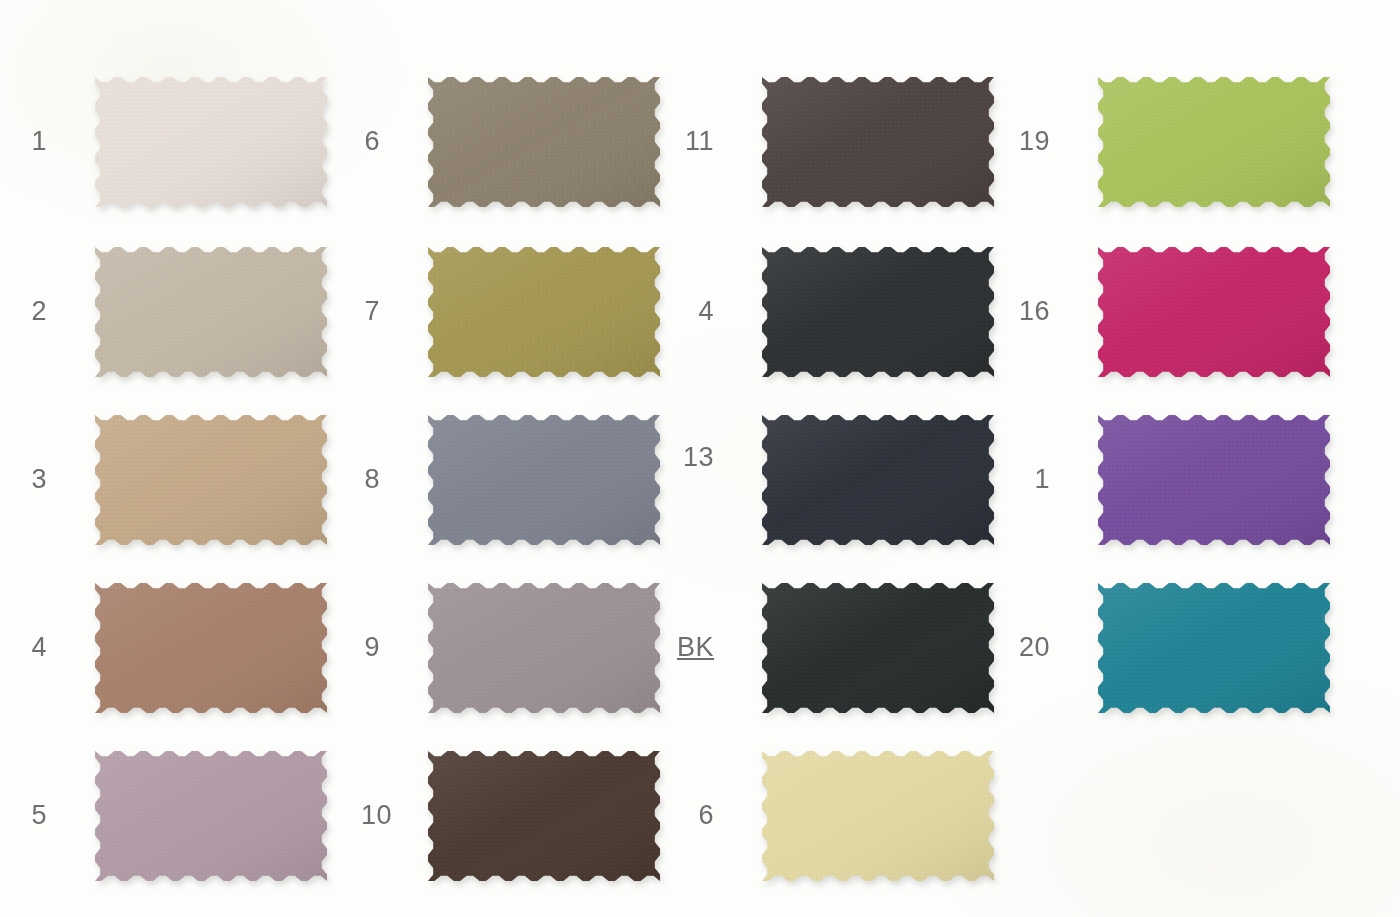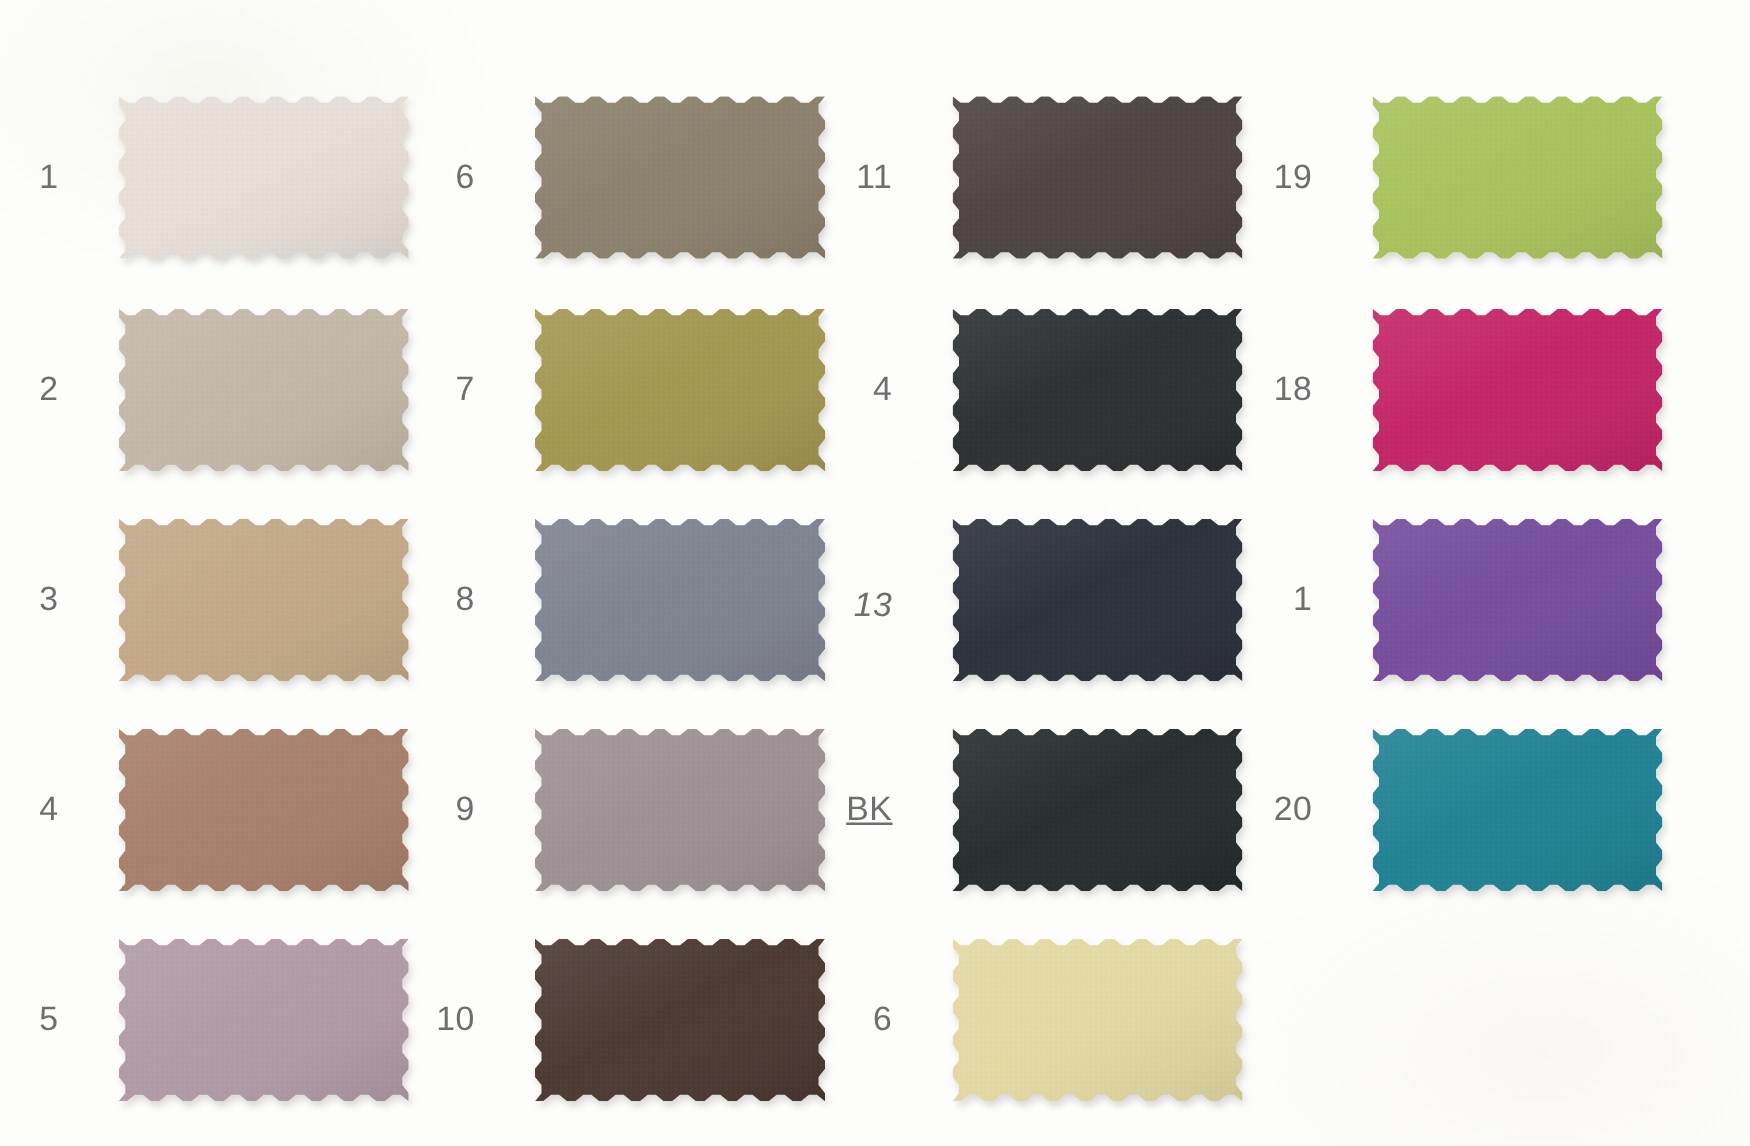--- a/index.html
+++ b/index.html
@@ -299,21 +299,21 @@
             </linearGradient>
           </defs>
           <g clip-path="url(#clip-sw8)">
             <rect width="232" height="130" fill="url(#weave-sw8)"></rect>
             <rect width="232" height="130" fill="url(#sh-sw8)" class="weave"></rect>
           </g>
         </svg>
       </div>
     </div>
     <div class="swatch-cell" style="left: 0px; top: 0px;">
-      <div class="swatch-label" style="left: 320px; top: 802px; width: 60px; color: rgb(110, 110, 110);">10</div>
+      <div class="swatch-label" style="left: 332px; top: 802px; width: 60px; color: rgb(110, 110, 110);">10</div>
       <div class="chip" style="left: 428px; top: 751px; width: 232px; height: 130px;">
         <svg width="232" height="130" viewBox="0 0 232 130">
           <defs>
             <clipPath id="clip-sw9">
               <path d="M0.00,0.00L6.44,5.20L12.89,5.20L19.33,0.00L25.78,0.00L32.22,5.20L38.67,5.20L45.11,0.00L51.56,0.00L58.00,5.20L64.44,5.20L70.89,0.00L77.33,0.00L83.78,5.20L90.22,5.20L96.67,0.00L103.11,0.00L109.56,5.20L116.00,5.20L122.44,0.00L128.89,0.00L135.33,5.20L141.78,5.20L148.22,0.00L154.67,0.00L161.11,5.20L167.56,5.20L174.00,0.00L180.44,0.00L186.89,5.20L193.33,5.20L199.78,0.00L206.22,0.00L212.67,5.20L219.11,5.20L225.56,0.00L232.00,0.00L226.80,6.50L226.80,13.00L232.00,19.50L232.00,26.00L226.80,32.50L226.80,39.00L232.00,45.50L232.00,52.00L226.80,58.50L226.80,65.00L232.00,71.50L232.00,78.00L226.80,84.50L226.80,91.00L232.00,97.50L232.00,104.00L226.80,110.50L226.80,117.00L232.00,123.50L232.00,130.00L225.56,124.80L219.11,124.80L212.67,130.00L206.22,130.00L199.78,124.80L193.33,124.80L186.89,130.00L180.44,130.00L174.00,124.80L167.56,124.80L161.11,130.00L154.67,130.00L148.22,124.80L141.78,124.80L135.33,130.00L128.89,130.00L122.44,124.80L116.00,124.80L109.56,130.00L103.11,130.00L96.67,124.80L90.22,124.80L83.78,130.00L77.33,130.00L70.89,124.80L64.44,124.80L58.00,130.00L51.56,130.00L45.11,124.80L38.67,124.80L32.22,130.00L25.78,130.00L19.33,124.80L12.89,124.80L6.44,130.00L0.00,130.00L5.20,123.50L5.20,117.00L0.00,110.50L0.00,104.00L5.20,97.50L5.20,91.00L0.00,84.50L0.00,78.00L5.20,71.50L5.20,65.00L0.00,58.50L0.00,52.00L5.20,45.50L5.20,39.00L0.00,32.50L0.00,26.00L5.20,19.50L5.20,13.00L0.00,6.50Z"></path>
             </clipPath>
             <pattern id="weave-sw9" width="4" height="4" patternUnits="userSpaceOnUse">
               <rect width="4" height="4" fill="#4a3830"></rect>
               <path d="M0,0 L4,4" stroke="#301e16" stroke-width="1.1" opacity="0.13"></path>
               <path d="M0,4 L4,0" stroke="#301e16" stroke-width="1.1" opacity="0.07"></path>
@@ -380,21 +380,21 @@
             </linearGradient>
           </defs>
           <g clip-path="url(#clip-sw11)">
             <rect width="232" height="130" fill="url(#weave-sw11)"></rect>
             <rect width="232" height="130" fill="url(#sh-sw11)" class="weave"></rect>
           </g>
         </svg>
       </div>
     </div>
     <div class="swatch-cell" style="left: 0px; top: 0px;">
-      <div class="swatch-label" style="left: 654px; top: 471px; width: 60px; color: rgb(110, 110, 110); font-style: italic;">13</div>
+      <div class="swatch-label" style="left: 654px; top: 444px; width: 60px; color: rgb(110, 110, 110);">13</div>
       <div class="chip" style="left: 762px; top: 415px; width: 232px; height: 130px;">
         <svg width="232" height="130" viewBox="0 0 232 130">
           <defs>
             <clipPath id="clip-sw12">
               <path d="M0.00,0.00L6.44,5.20L12.89,5.20L19.33,0.00L25.78,0.00L32.22,5.20L38.67,5.20L45.11,0.00L51.56,0.00L58.00,5.20L64.44,5.20L70.89,0.00L77.33,0.00L83.78,5.20L90.22,5.20L96.67,0.00L103.11,0.00L109.56,5.20L116.00,5.20L122.44,0.00L128.89,0.00L135.33,5.20L141.78,5.20L148.22,0.00L154.67,0.00L161.11,5.20L167.56,5.20L174.00,0.00L180.44,0.00L186.89,5.20L193.33,5.20L199.78,0.00L206.22,0.00L212.67,5.20L219.11,5.20L225.56,0.00L232.00,0.00L226.80,6.50L226.80,13.00L232.00,19.50L232.00,26.00L226.80,32.50L226.80,39.00L232.00,45.50L232.00,52.00L226.80,58.50L226.80,65.00L232.00,71.50L232.00,78.00L226.80,84.50L226.80,91.00L232.00,97.50L232.00,104.00L226.80,110.50L226.80,117.00L232.00,123.50L232.00,130.00L225.56,124.80L219.11,124.80L212.67,130.00L206.22,130.00L199.78,124.80L193.33,124.80L186.89,130.00L180.44,130.00L174.00,124.80L167.56,124.80L161.11,130.00L154.67,130.00L148.22,124.80L141.78,124.80L135.33,130.00L128.89,130.00L122.44,124.80L116.00,124.80L109.56,130.00L103.11,130.00L96.67,124.80L90.22,124.80L83.78,130.00L77.33,130.00L70.89,124.80L64.44,124.80L58.00,130.00L51.56,130.00L45.11,124.80L38.67,124.80L32.22,130.00L25.78,130.00L19.33,124.80L12.89,124.80L6.44,130.00L0.00,130.00L5.20,123.50L5.20,117.00L0.00,110.50L0.00,104.00L5.20,97.50L5.20,91.00L0.00,84.50L0.00,78.00L5.20,71.50L5.20,65.00L0.00,58.50L0.00,52.00L5.20,45.50L5.20,39.00L0.00,32.50L0.00,26.00L5.20,19.50L5.20,13.00L0.00,6.50Z"></path>
             </clipPath>
             <pattern id="weave-sw12" width="4" height="4" patternUnits="userSpaceOnUse">
               <rect width="4" height="4" fill="#2b2f38"></rect>
               <path d="M0,0 L4,4" stroke="#11151e" stroke-width="1.1" opacity="0.13"></path>
               <path d="M0,4 L4,0" stroke="#11151e" stroke-width="1.1" opacity="0.07"></path>
@@ -488,21 +488,21 @@
             </linearGradient>
           </defs>
           <g clip-path="url(#clip-sw15)">
             <rect width="232" height="130" fill="url(#weave-sw15)"></rect>
             <rect width="232" height="130" fill="url(#sh-sw15)" class="weave"></rect>
           </g>
         </svg>
       </div>
     </div>
     <div class="swatch-cell" style="left: 0px; top: 0px;">
-      <div class="swatch-label" style="left: 990px; top: 298px; width: 60px; color: rgb(110, 110, 110);">18</div>
+      <div class="swatch-label" style="left: 990px; top: 298px; width: 60px; color: rgb(110, 110, 110);">16</div>
       <div class="chip" style="left: 1098px; top: 247px; width: 232px; height: 130px;">
         <svg width="232" height="130" viewBox="0 0 232 130">
           <defs>
             <clipPath id="clip-sw16">
               <path d="M0.00,0.00L6.44,5.20L12.89,5.20L19.33,0.00L25.78,0.00L32.22,5.20L38.67,5.20L45.11,0.00L51.56,0.00L58.00,5.20L64.44,5.20L70.89,0.00L77.33,0.00L83.78,5.20L90.22,5.20L96.67,0.00L103.11,0.00L109.56,5.20L116.00,5.20L122.44,0.00L128.89,0.00L135.33,5.20L141.78,5.20L148.22,0.00L154.67,0.00L161.11,5.20L167.56,5.20L174.00,0.00L180.44,0.00L186.89,5.20L193.33,5.20L199.78,0.00L206.22,0.00L212.67,5.20L219.11,5.20L225.56,0.00L232.00,0.00L226.80,6.50L226.80,13.00L232.00,19.50L232.00,26.00L226.80,32.50L226.80,39.00L232.00,45.50L232.00,52.00L226.80,58.50L226.80,65.00L232.00,71.50L232.00,78.00L226.80,84.50L226.80,91.00L232.00,97.50L232.00,104.00L226.80,110.50L226.80,117.00L232.00,123.50L232.00,130.00L225.56,124.80L219.11,124.80L212.67,130.00L206.22,130.00L199.78,124.80L193.33,124.80L186.89,130.00L180.44,130.00L174.00,124.80L167.56,124.80L161.11,130.00L154.67,130.00L148.22,124.80L141.78,124.80L135.33,130.00L128.89,130.00L122.44,124.80L116.00,124.80L109.56,130.00L103.11,130.00L96.67,124.80L90.22,124.80L83.78,130.00L77.33,130.00L70.89,124.80L64.44,124.80L58.00,130.00L51.56,130.00L45.11,124.80L38.67,124.80L32.22,130.00L25.78,130.00L19.33,124.80L12.89,124.80L6.44,130.00L0.00,130.00L5.20,123.50L5.20,117.00L0.00,110.50L0.00,104.00L5.20,97.50L5.20,91.00L0.00,84.50L0.00,78.00L5.20,71.50L5.20,65.00L0.00,58.50L0.00,52.00L5.20,45.50L5.20,39.00L0.00,32.50L0.00,26.00L5.20,19.50L5.20,13.00L0.00,6.50Z"></path>
             </clipPath>
             <pattern id="weave-sw16" width="4" height="4" patternUnits="userSpaceOnUse">
               <rect width="4" height="4" fill="#c42366"></rect>
               <path d="M0,0 L4,4" stroke="#aa094c" stroke-width="1.1" opacity="0.13"></path>
               <path d="M0,4 L4,0" stroke="#aa094c" stroke-width="1.1" opacity="0.07"></path>

